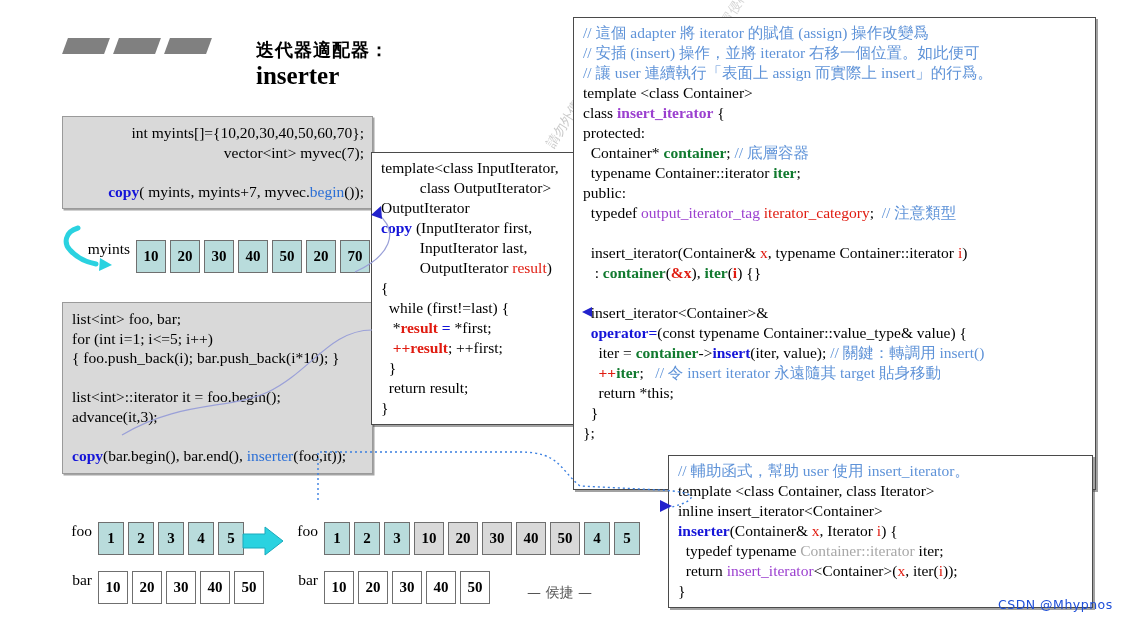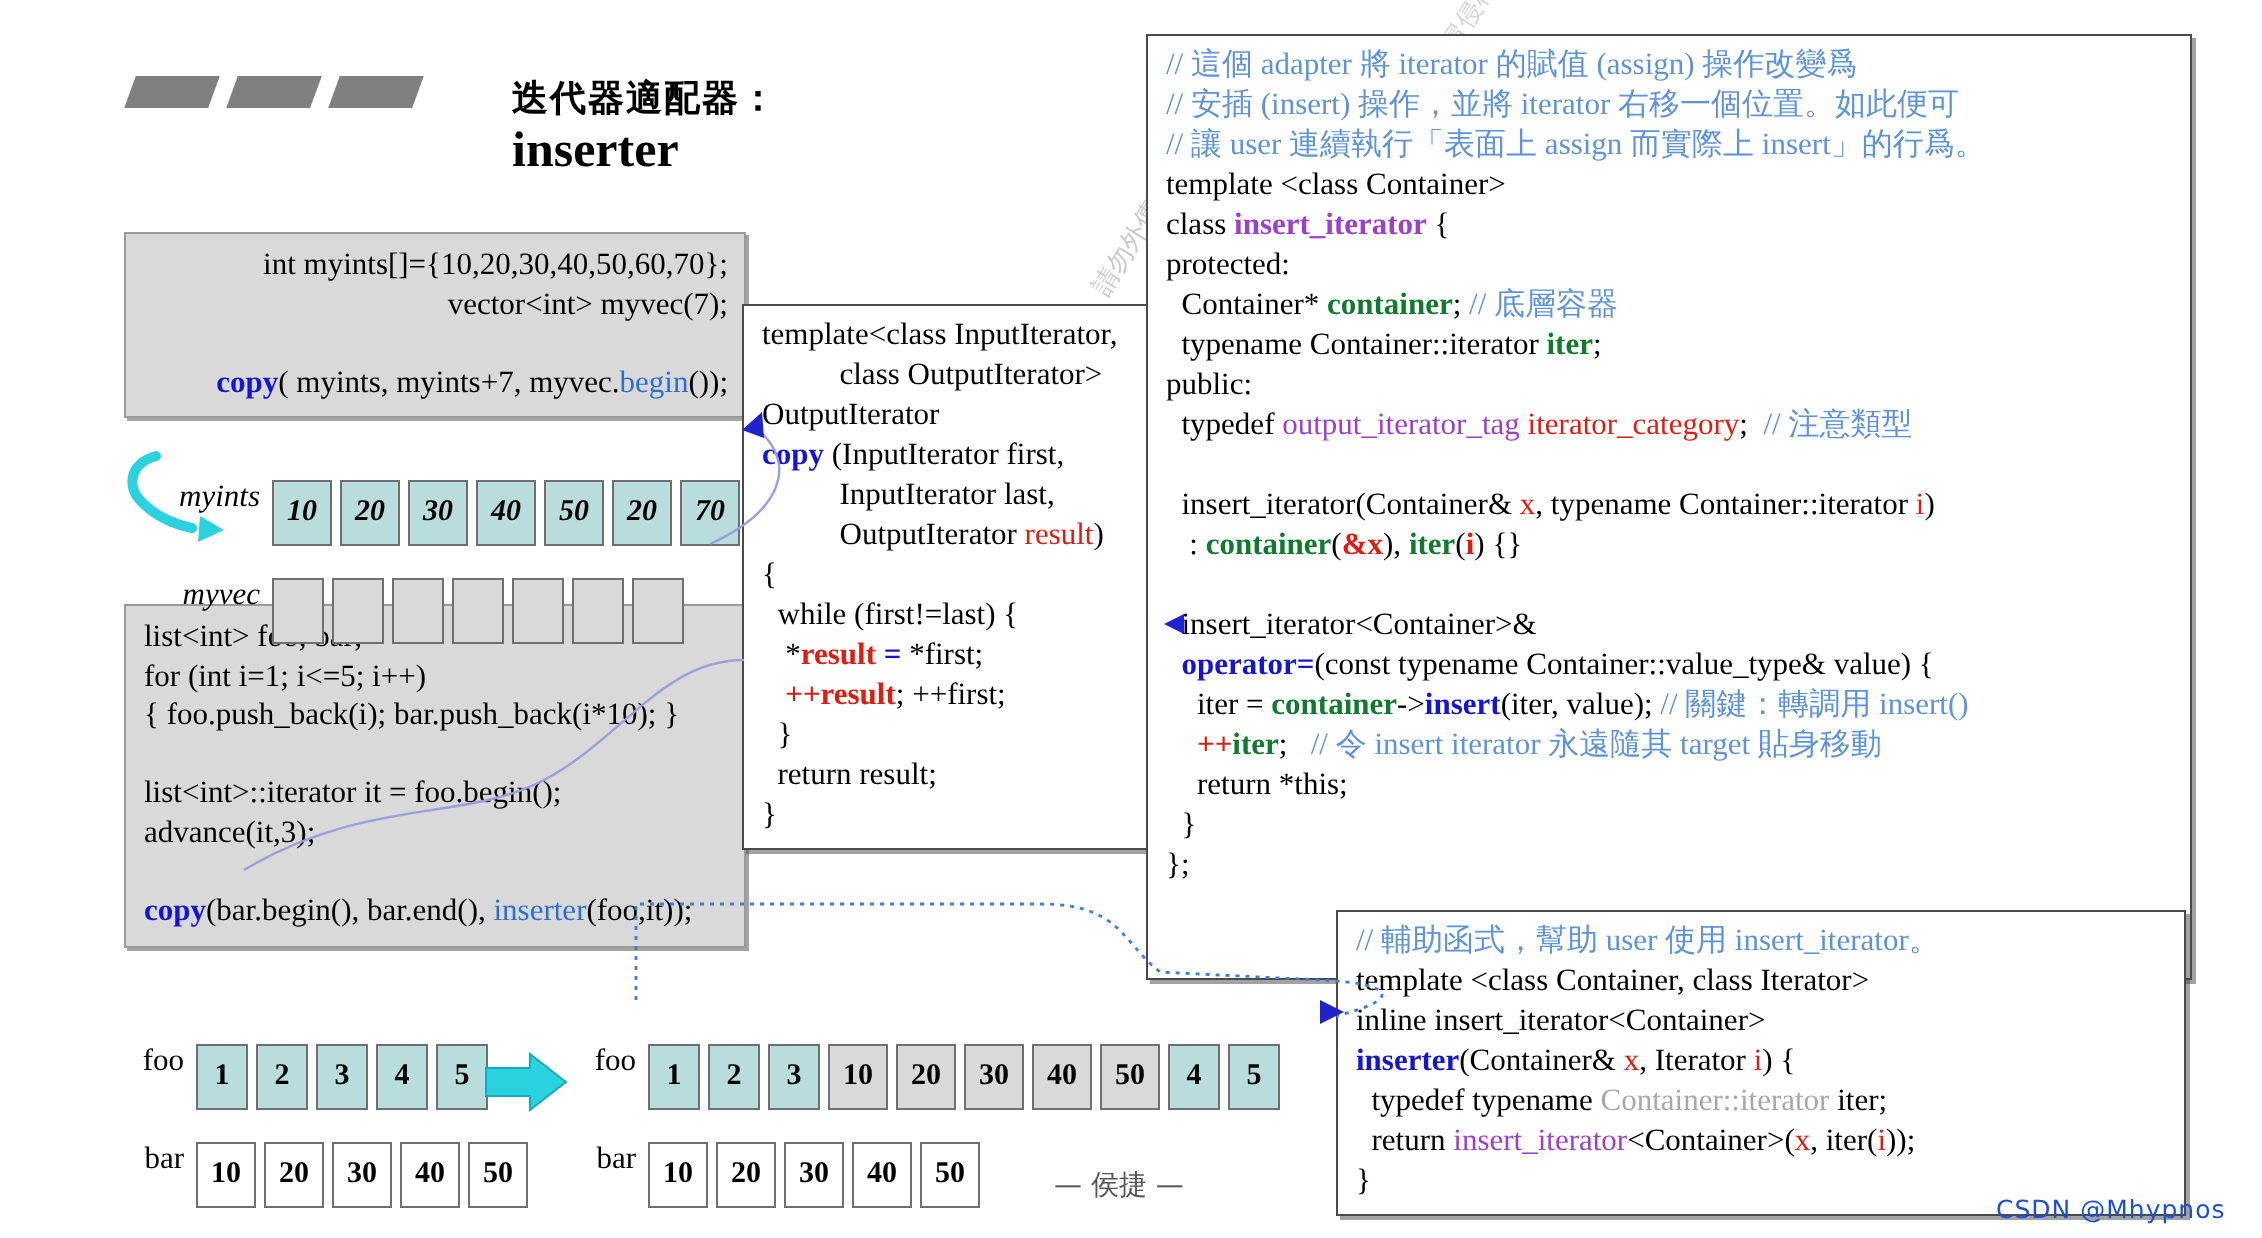--- a/index.html
+++ b/index.html
@@ -62,21 +62,21 @@
     margin-right:4px;display:flex;align-items:center;justify-content:center;
     font-family:"Liberation Serif",serif;font-weight:700;font-size:15px;color:#000;
     box-sizing:border-box;
     margin-top:16px;
   }
   .cell.teal{background:#b9dcdc;}
   .cell.grey{background:#d9d9d9;}
   .cell.white{background:#ffffff;}
   .cell.wide{width:30px;}
 
-  #diag1{left:64px;top:224px;font-style:italic;}
+  #diag1{left:64px;top:224px;}
   #diag1 .rowlabel{width:66px;}
   #diag2{left:64px;top:506px;}
   #diag2 .rowlabel{width:28px;}
   #diag3{left:288px;top:506px;}
   #diag3 .rowlabel{width:30px;}
 
   .houjie{position:absolute;left:527px;top:557px;
      font-family:"DejaVu Sans",sans-serif;font-size:14px;color:#555;margin-top:27px;}
   .csdn{position:absolute;left:998px;top:597px;
      font-family:"DejaVu Sans",sans-serif;font-size:12.5px;color:#1d4ed8;letter-spacing:.5px;}
@@ -134,30 +134,20 @@
     <div class="diagrow">
       <div class="rowlabel">myints</div>
       <div class="cell teal wide">10</div>
       <div class="cell teal wide">20</div>
       <div class="cell teal wide">30</div>
       <div class="cell teal wide">40</div>
       <div class="cell teal wide">50</div>
       <div class="cell teal wide">20</div>
       <div class="cell teal wide">70</div>
     </div>
-    <div class="diagrow">
-      <div class="rowlabel">myvec</div>
-      <div class="cell grey"></div>
-      <div class="cell grey"></div>
-      <div class="cell grey"></div>
-      <div class="cell grey"></div>
-      <div class="cell grey"></div>
-      <div class="cell grey"></div>
-      <div class="cell grey"></div>
-    </div>
   </div>
 <div class="abs" id="diag2">
     <div class="diagrow">
       <div class="rowlabel">foo</div>
       <div class="cell teal">1</div>
       <div class="cell teal">2</div>
       <div class="cell teal">3</div>
       <div class="cell teal">4</div>
       <div class="cell teal">5</div>
     </div>

